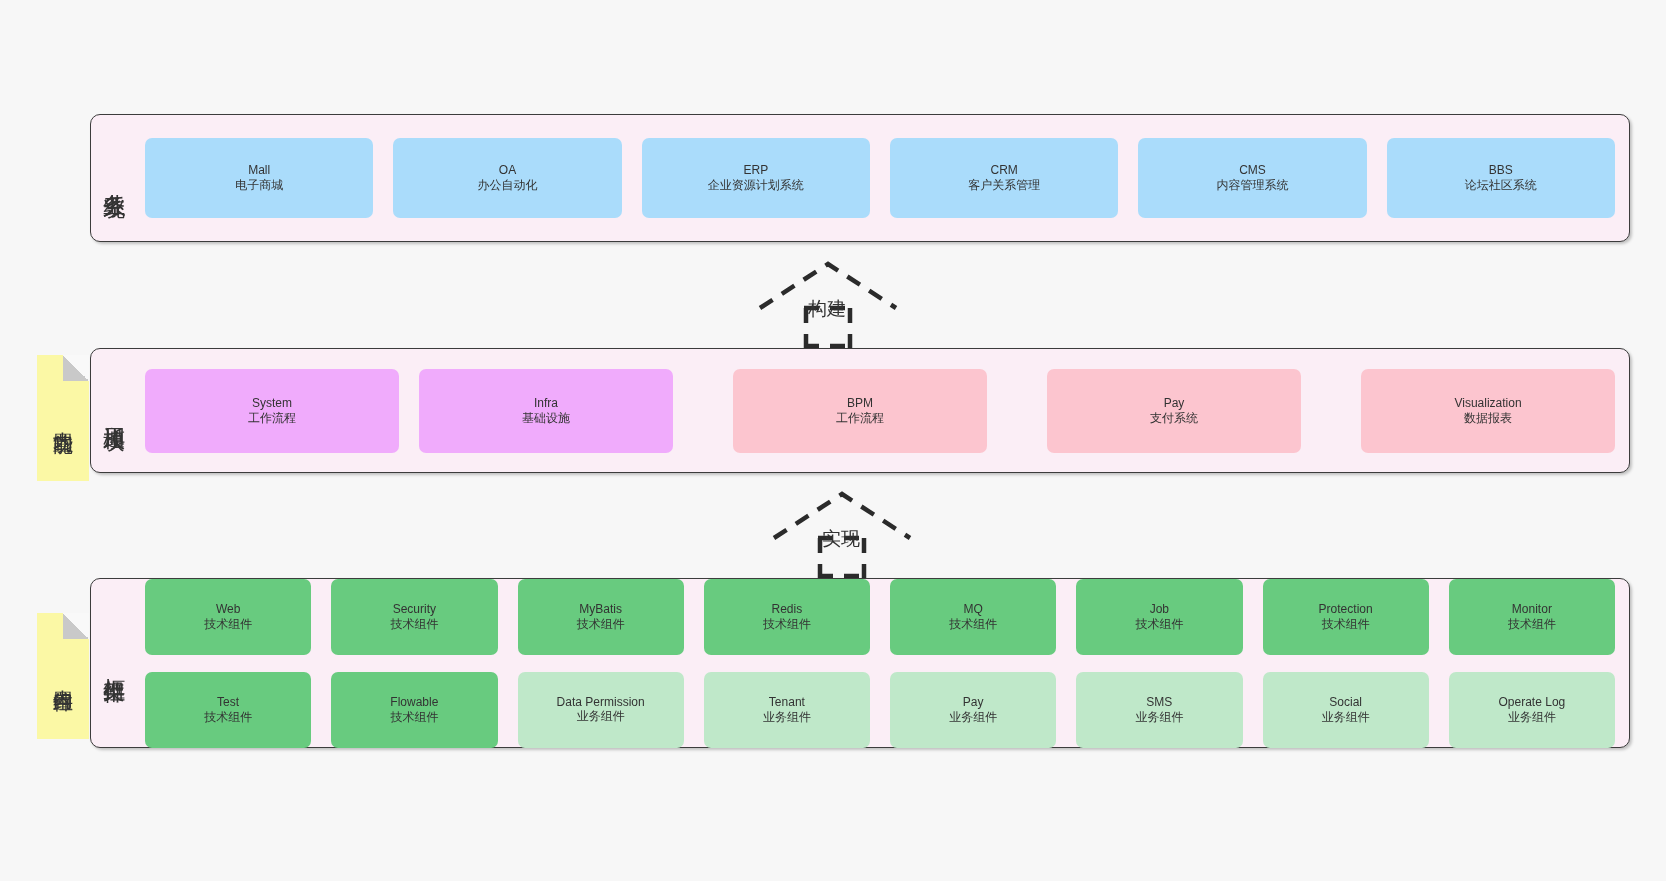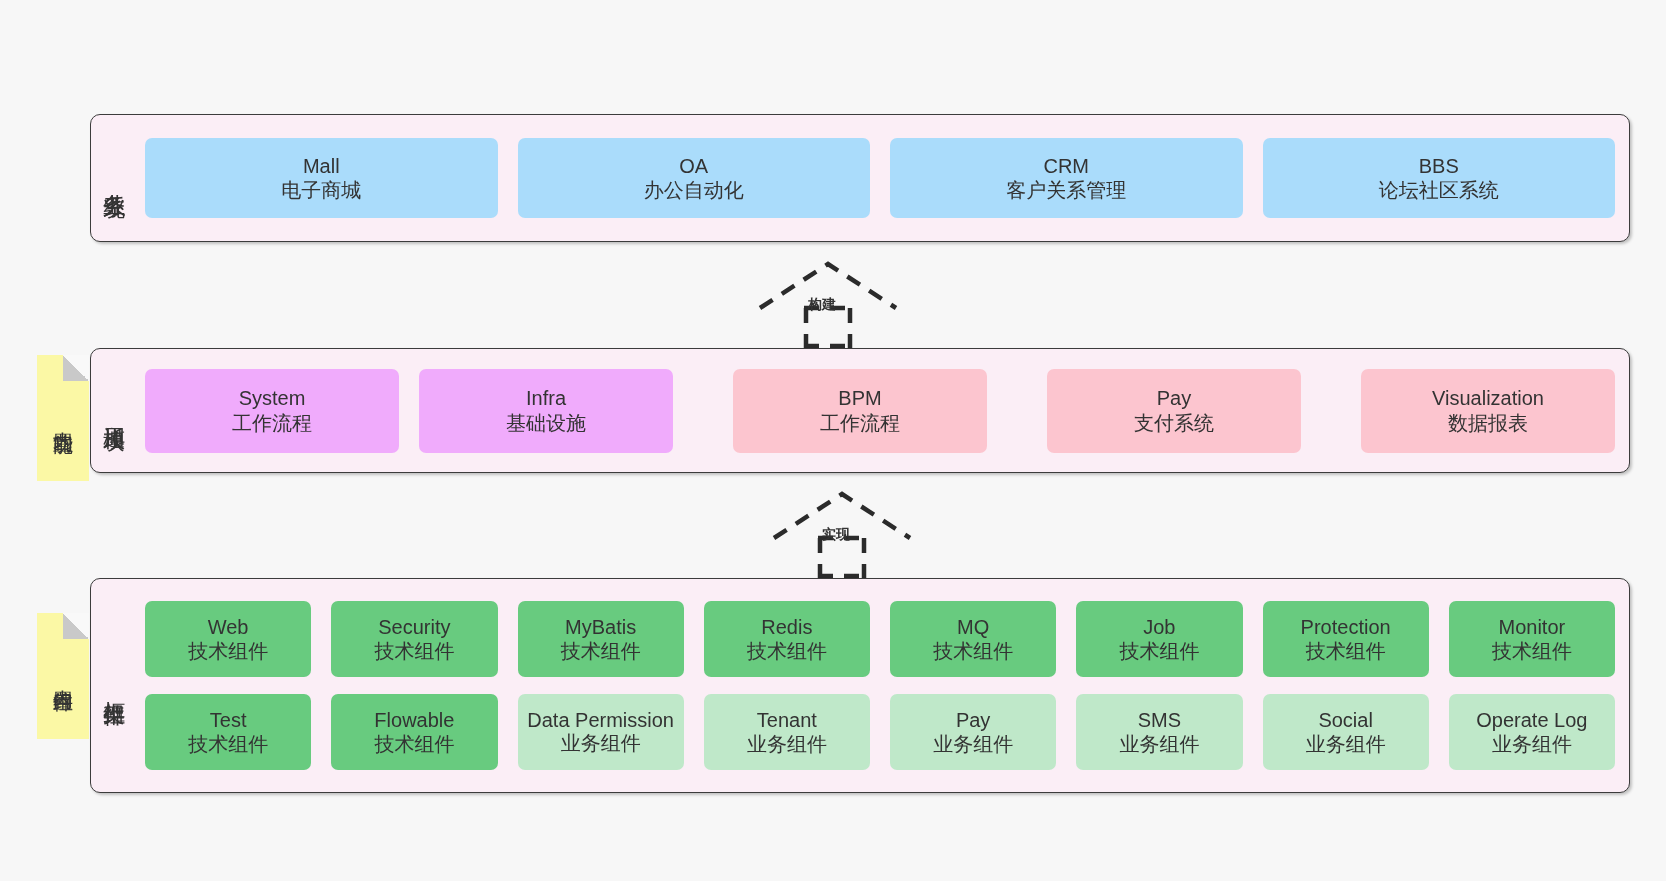--- a/index.html
+++ b/index.html
@@ -62,21 +62,21 @@
   .card-row > .card { flex: 1 1 0; }
 
   .card {
     box-sizing: border-box;
     border-radius: 7px;
     display: flex;
     flex-direction: column;
     align-items: center;
     justify-content: center;
     text-align: center;
-    font-size: 20px;
+    font-size: 12px;
     line-height: 1.22;
     color: #333333;
     padding: 4px 6px;
     user-select: none;
   }
   .card .en { display: block; }
   .card .cn { display: block; }
 
   .card.blue      { background: #aadcfb; height: 80px; }
   .card.red       { background: #f0abfc; height: 84px; }
@@ -111,48 +111,55 @@
     background: linear-gradient(225deg, #f9f9f9 0 50%, #c9c9c9 50% 100%);
   }
 
   
   .arrow-wrap {
     position: absolute;
   }
   .arrow-wrap svg { display: block; overflow: visible; }
   .arrow-label {
     position: absolute;
-    font-size: 14px;
+    font-size: 19px;
     color: #333333;
     background: transparent;
     white-space: nowrap;
     user-select: none;
-    font-weight: bold;
   }
 </style>
 </head>
 <body>
 
 <div class="canvas">
 
   <div class="layer-panel" style="left:90px; top:114px; width:1540px; height:128px;">
     <div class="layer-title">业务系统</div>
     <div class="layer-body">
       <div class="card-row">
         <div class="card blue">
           <span class="en">Mall</span>
           <span class="cn">电子商城</span>
         </div>
         <div class="card blue">
           <span class="en">OA</span>
           <span class="cn">办公自动化</span>
         </div>
         <div class="card blue">
+          <span class="en">ERP</span>
+          <span class="cn">企业资源计划系统</span>
+        </div>
+        <div class="card blue">
           <span class="en">CRM</span>
           <span class="cn">客户关系管理</span>
+        </div>
+        <div class="card blue">
+          <span class="en">CMS</span>
+          <span class="cn">内容管理系统</span>
         </div>
         <div class="card blue">
           <span class="en">BBS</span>
           <span class="cn">论坛社区系统</span>
         </div>
       </div>
     </div>
   </div>
 
   <div class="arrow-wrap" style="left:758px; top:262px; width:140px; height:86px;">
@@ -206,21 +213,21 @@
       <line x1="46" y1="46" x2="94" y2="46" stroke="#2b2b2b" stroke-width="4.5" stroke-dasharray="15 11"></line>
       <line x1="46" y1="84" x2="94" y2="84" stroke="#2b2b2b" stroke-width="4.5" stroke-dasharray="15 11"></line>
     </svg>
     <span class="arrow-label" style="left:50px; top:34px;">实现</span>
   </div>
 
   <div class="sticky" style="left:37px; top:613px; width:52px; height:126px;">
     <span>内置组件</span>
   </div>
 
-  <div class="layer-panel" style="left:90px; top:578px; width:1540px; height:215px;">
+  <div class="layer-panel" style="left:90px; top:578px; width:1540px; height:170px;">
     <div class="layer-title">框架组件</div>
     <div class="layer-body">
 
       <div class="card-row">
         <div class="card green">
           <span class="en">Web</span>
           <span class="cn">技术组件</span>
         </div>
         <div class="card green">
           <span class="en">Security</span>

